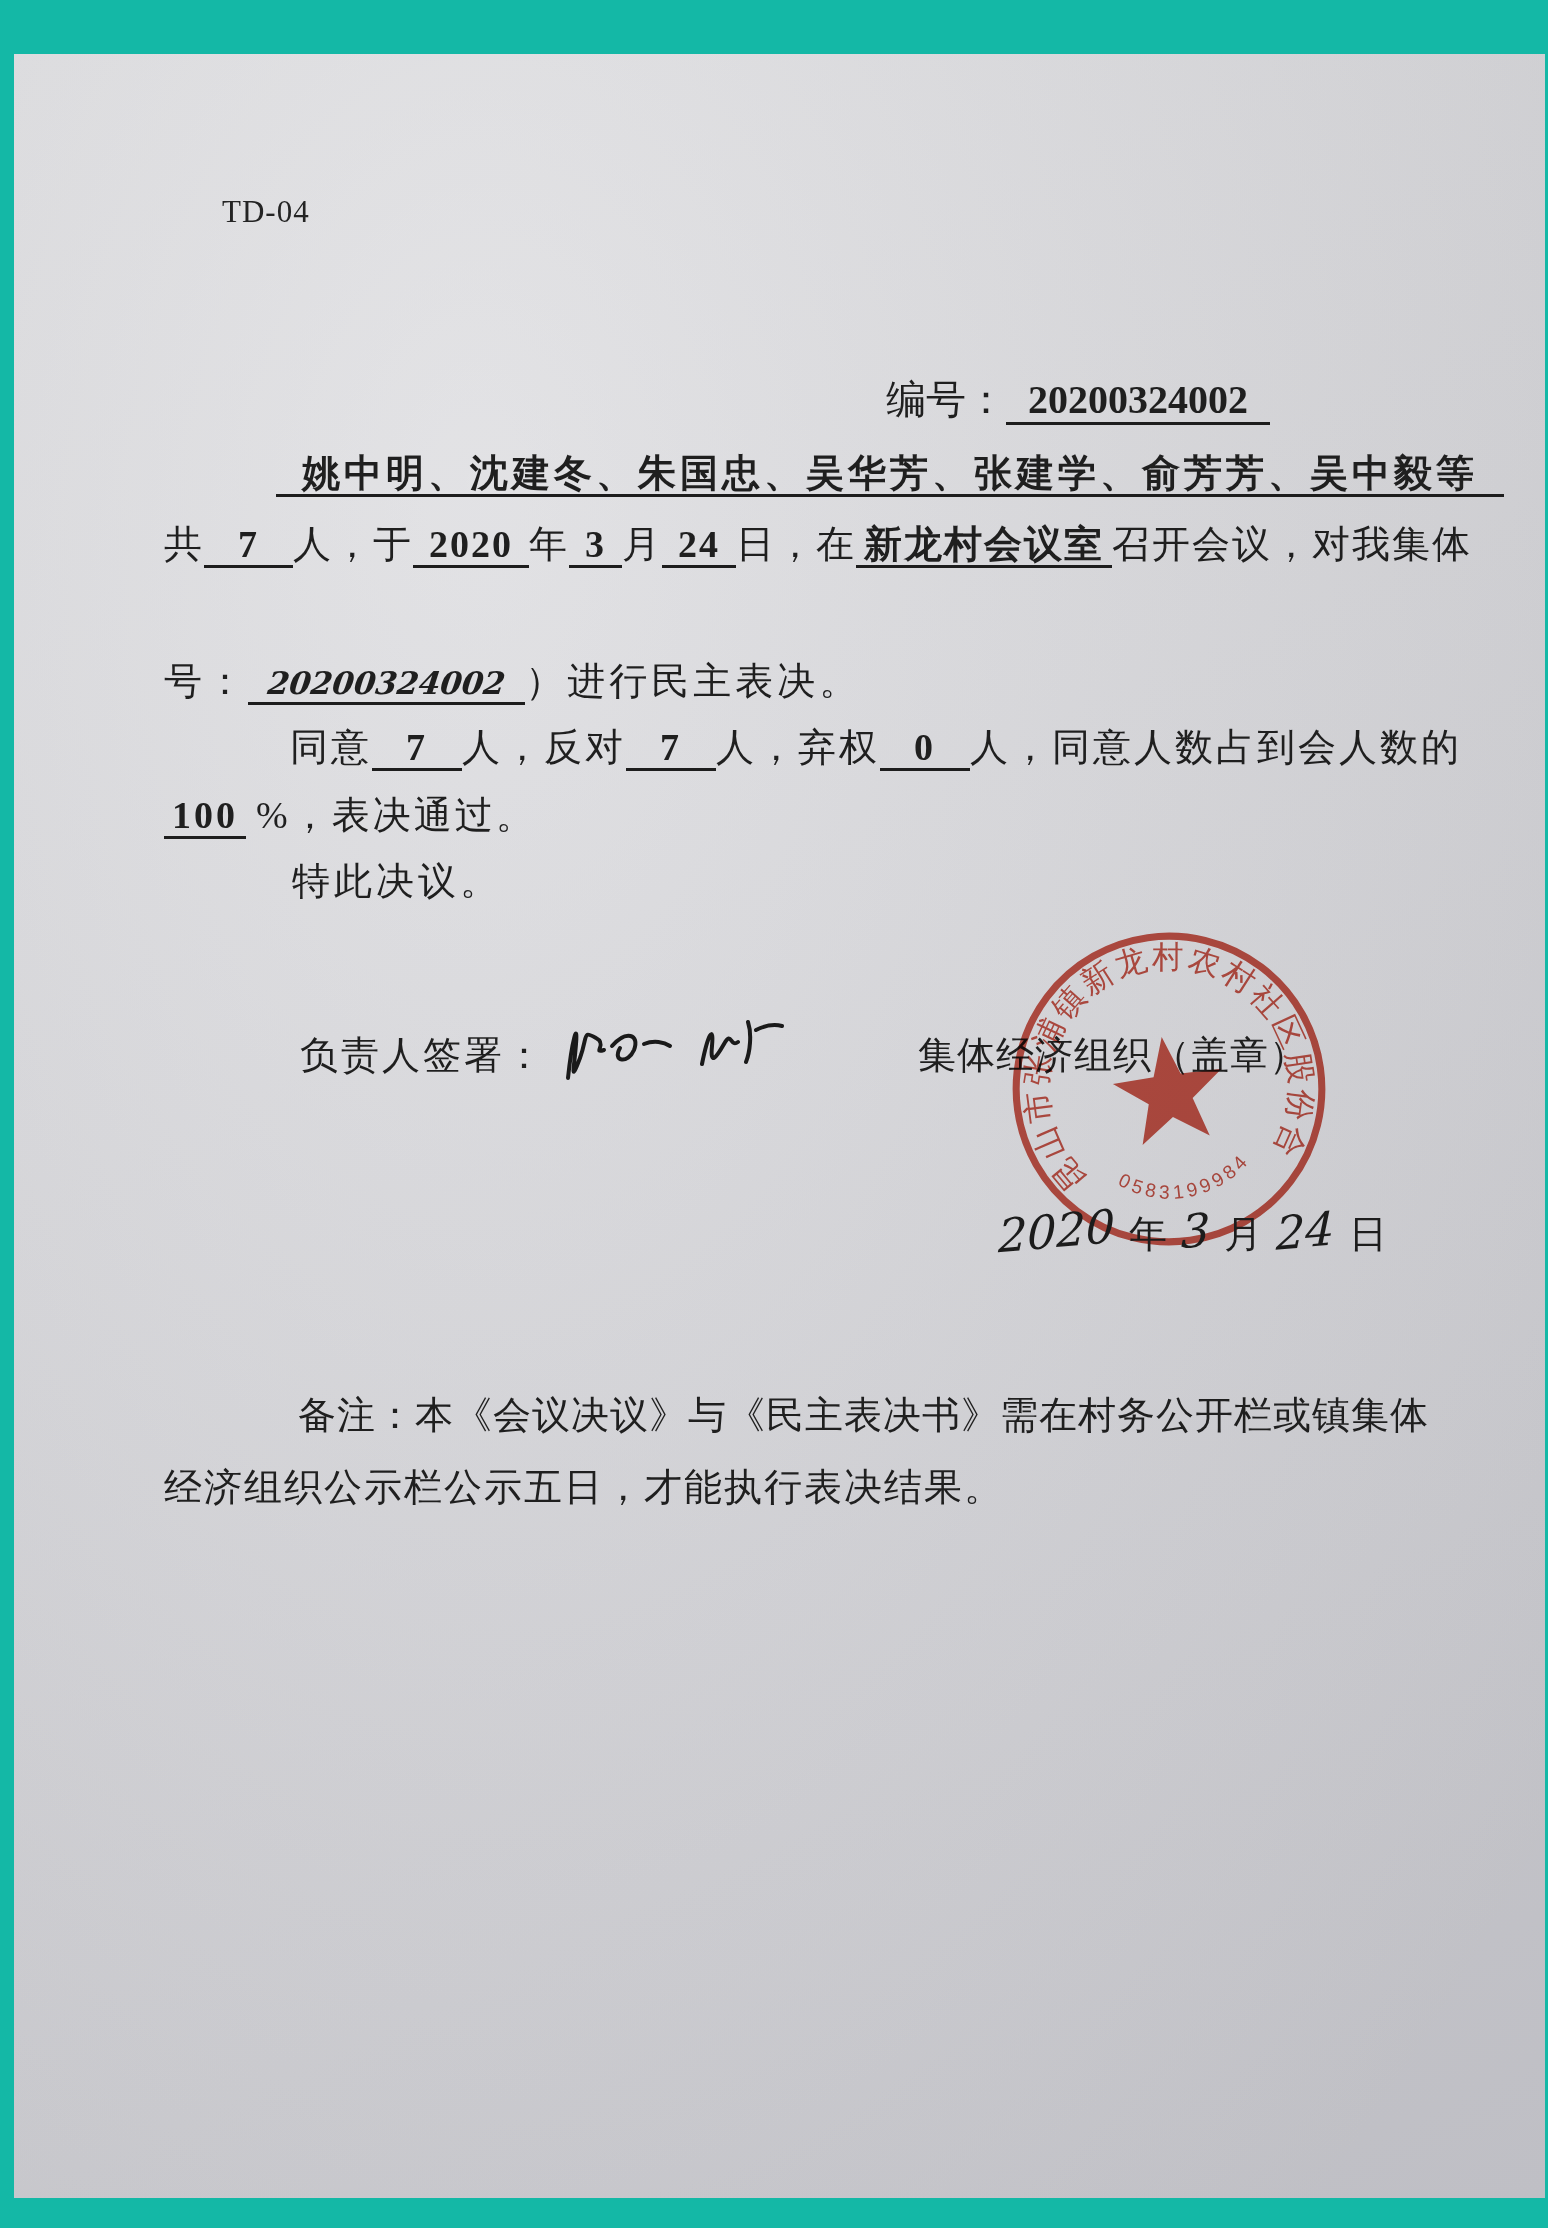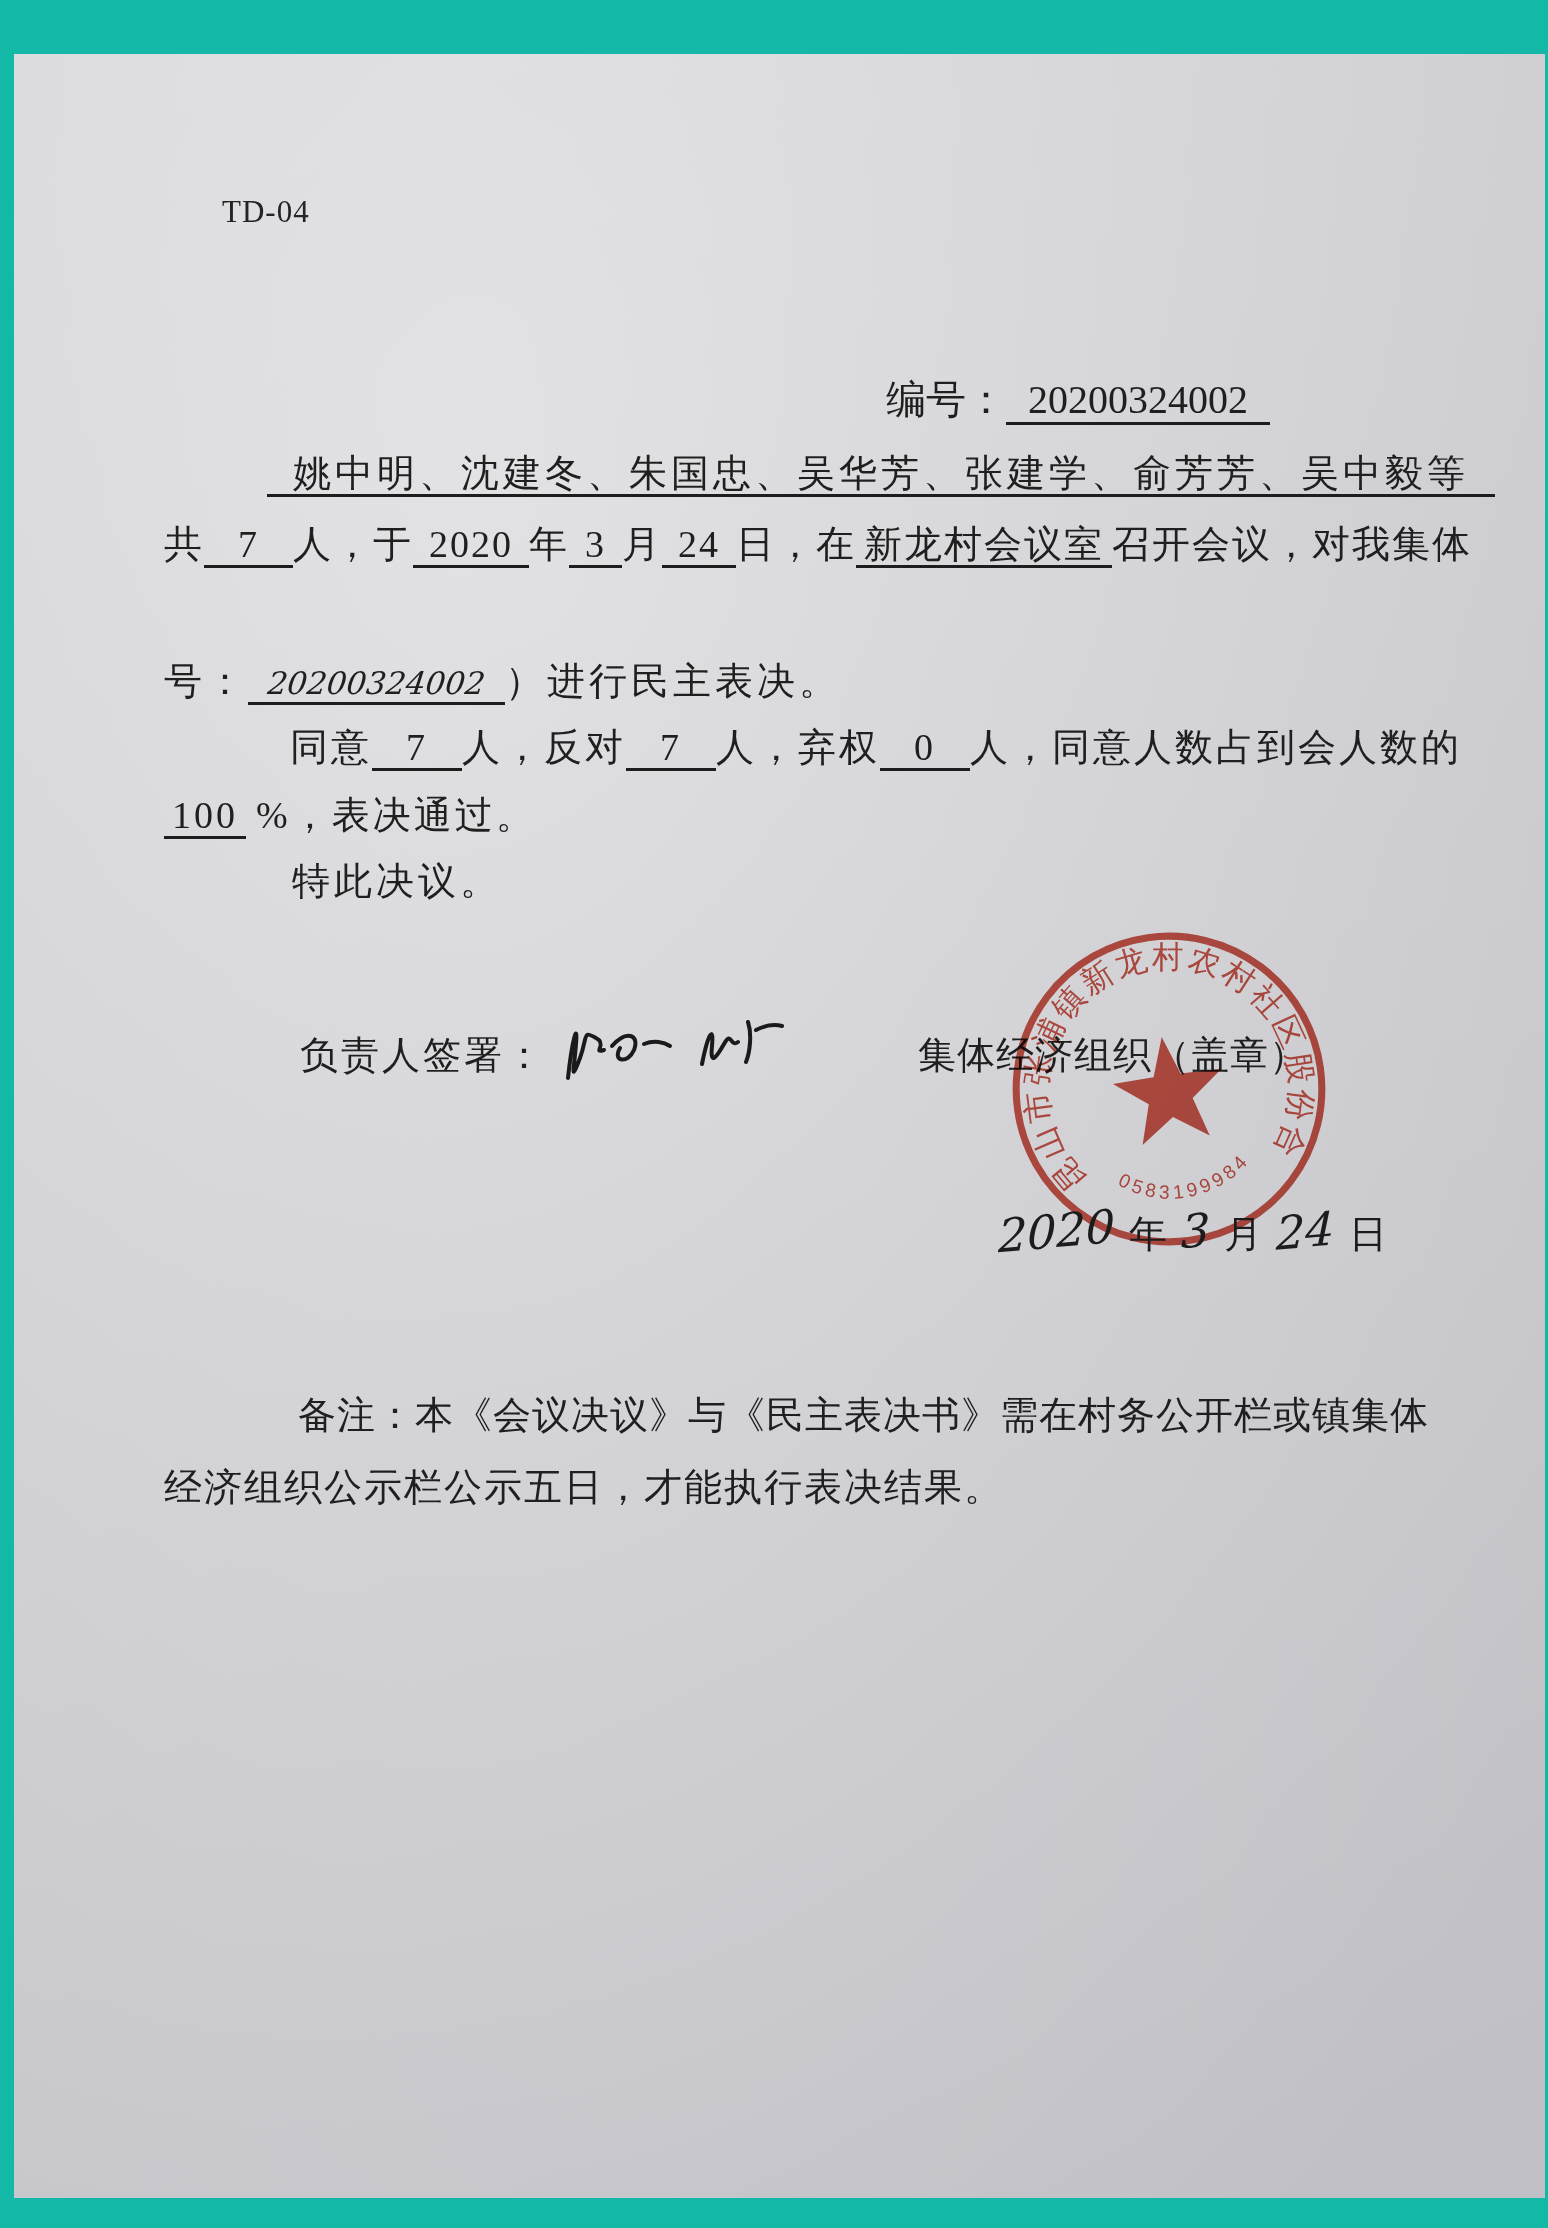--- a/index.html
+++ b/index.html
@@ -5,21 +5,21 @@
   html,body{margin:0;padding:0;background:#000;}
   #stage{position:relative;width:1548px;height:2228px;background:#14b8a6;overflow:hidden;
          font-family:"Liberation Serif","DejaVu Serif",serif;}
   #paper{position:absolute;left:14px;top:54px;right:3px;bottom:30px;
          background:linear-gradient(155deg,#dcdcdf 0%,#d6d6da 40%,#d0d0d5 75%,#cbcbd1 100%);}
   #paper:after{content:"";position:absolute;inset:0;
          background:radial-gradient(ellipse at 30% 20%, rgba(255,255,255,0.25), rgba(0,0,0,0.06) 90%);}
   .line{position:absolute;font-size:38px;color:#1f1f1f;white-space:nowrap;z-index:3;}
   .ls1{letter-spacing:1px}.ls2{letter-spacing:2px}.ls3{letter-spacing:3px}
   .ls4{letter-spacing:4px}.ls9{letter-spacing:9px}
-  .b{border-bottom:3px solid #1d1d1d;}
+  .b{border-bottom:3px solid #1d1d1d;font-weight:bold;}
   .pad-sm{padding:0 8px}.pad-md{padding:0 16px}.pad-lg{padding:0 34px}.pad-xl{padding:0 26px}
   .hand{font-family:"DejaVu Serif",serif;font-style:italic;display:inline-block;transform:skewX(-7deg);}
   .formcode{position:absolute;left:222px;top:194px;font-size:31px;color:#242424;letter-spacing:1px;z-index:3;}
   .title{position:absolute;left:154px;top:258px;width:1240px;text-align:center;
          font-family:"Liberation Sans","DejaVu Sans",sans-serif;font-weight:bold;
          font-size:55px;color:#161616;letter-spacing:2px;z-index:3;}
   .serial{position:absolute;top:372px;right:278px;font-size:40px;color:#1f1f1f;z-index:3;}
   .serial .b{padding:0 22px;font-size:40px;}
   .sig-svg{position:absolute;left:552px;top:1000px;z-index:4;}
   .seal{position:absolute;left:1002px;top:922px;width:334px;height:334px;z-index:5;
@@ -34,21 +34,21 @@
 <div id="stage">
   <div id="paper"></div>
 
   <div class="formcode">TD-04</div>
 
 
   <div class="serial">
     <span>编号：</span><span class="b">20200324002</span>
   </div>
 
-  <div class="line" style="left:267px;top:448px">
+  <div class="line" style="left:276px;top:448px">
     <span class="b pad-xl ls4">姚中明、沈建冬、朱国忠、吴华芳、张建学、俞芳芳、吴中毅等</span>
   </div>
 
   <div class="line ls2" style="left:164px;top:519px">
     <span>共</span><span class="b pad-lg">7</span><span>人，于</span><span class="b pad-md">2020</span><span>年</span><span class="b pad-md">3</span><span>月</span><span class="b pad-md">24</span><span>日，在</span><span class="b pad-sm">新龙村会议室</span><span>召开会议，对我集体</span>
   </div>
 
 
   <div class="line ls4" style="left:164px;top:656px">
     <span>号：</span><span class="b" style="padding:0 20px"><span class="hand" style="font-size:31px;letter-spacing:0">20200324002</span></span><span>）进行民主表决。</span>

